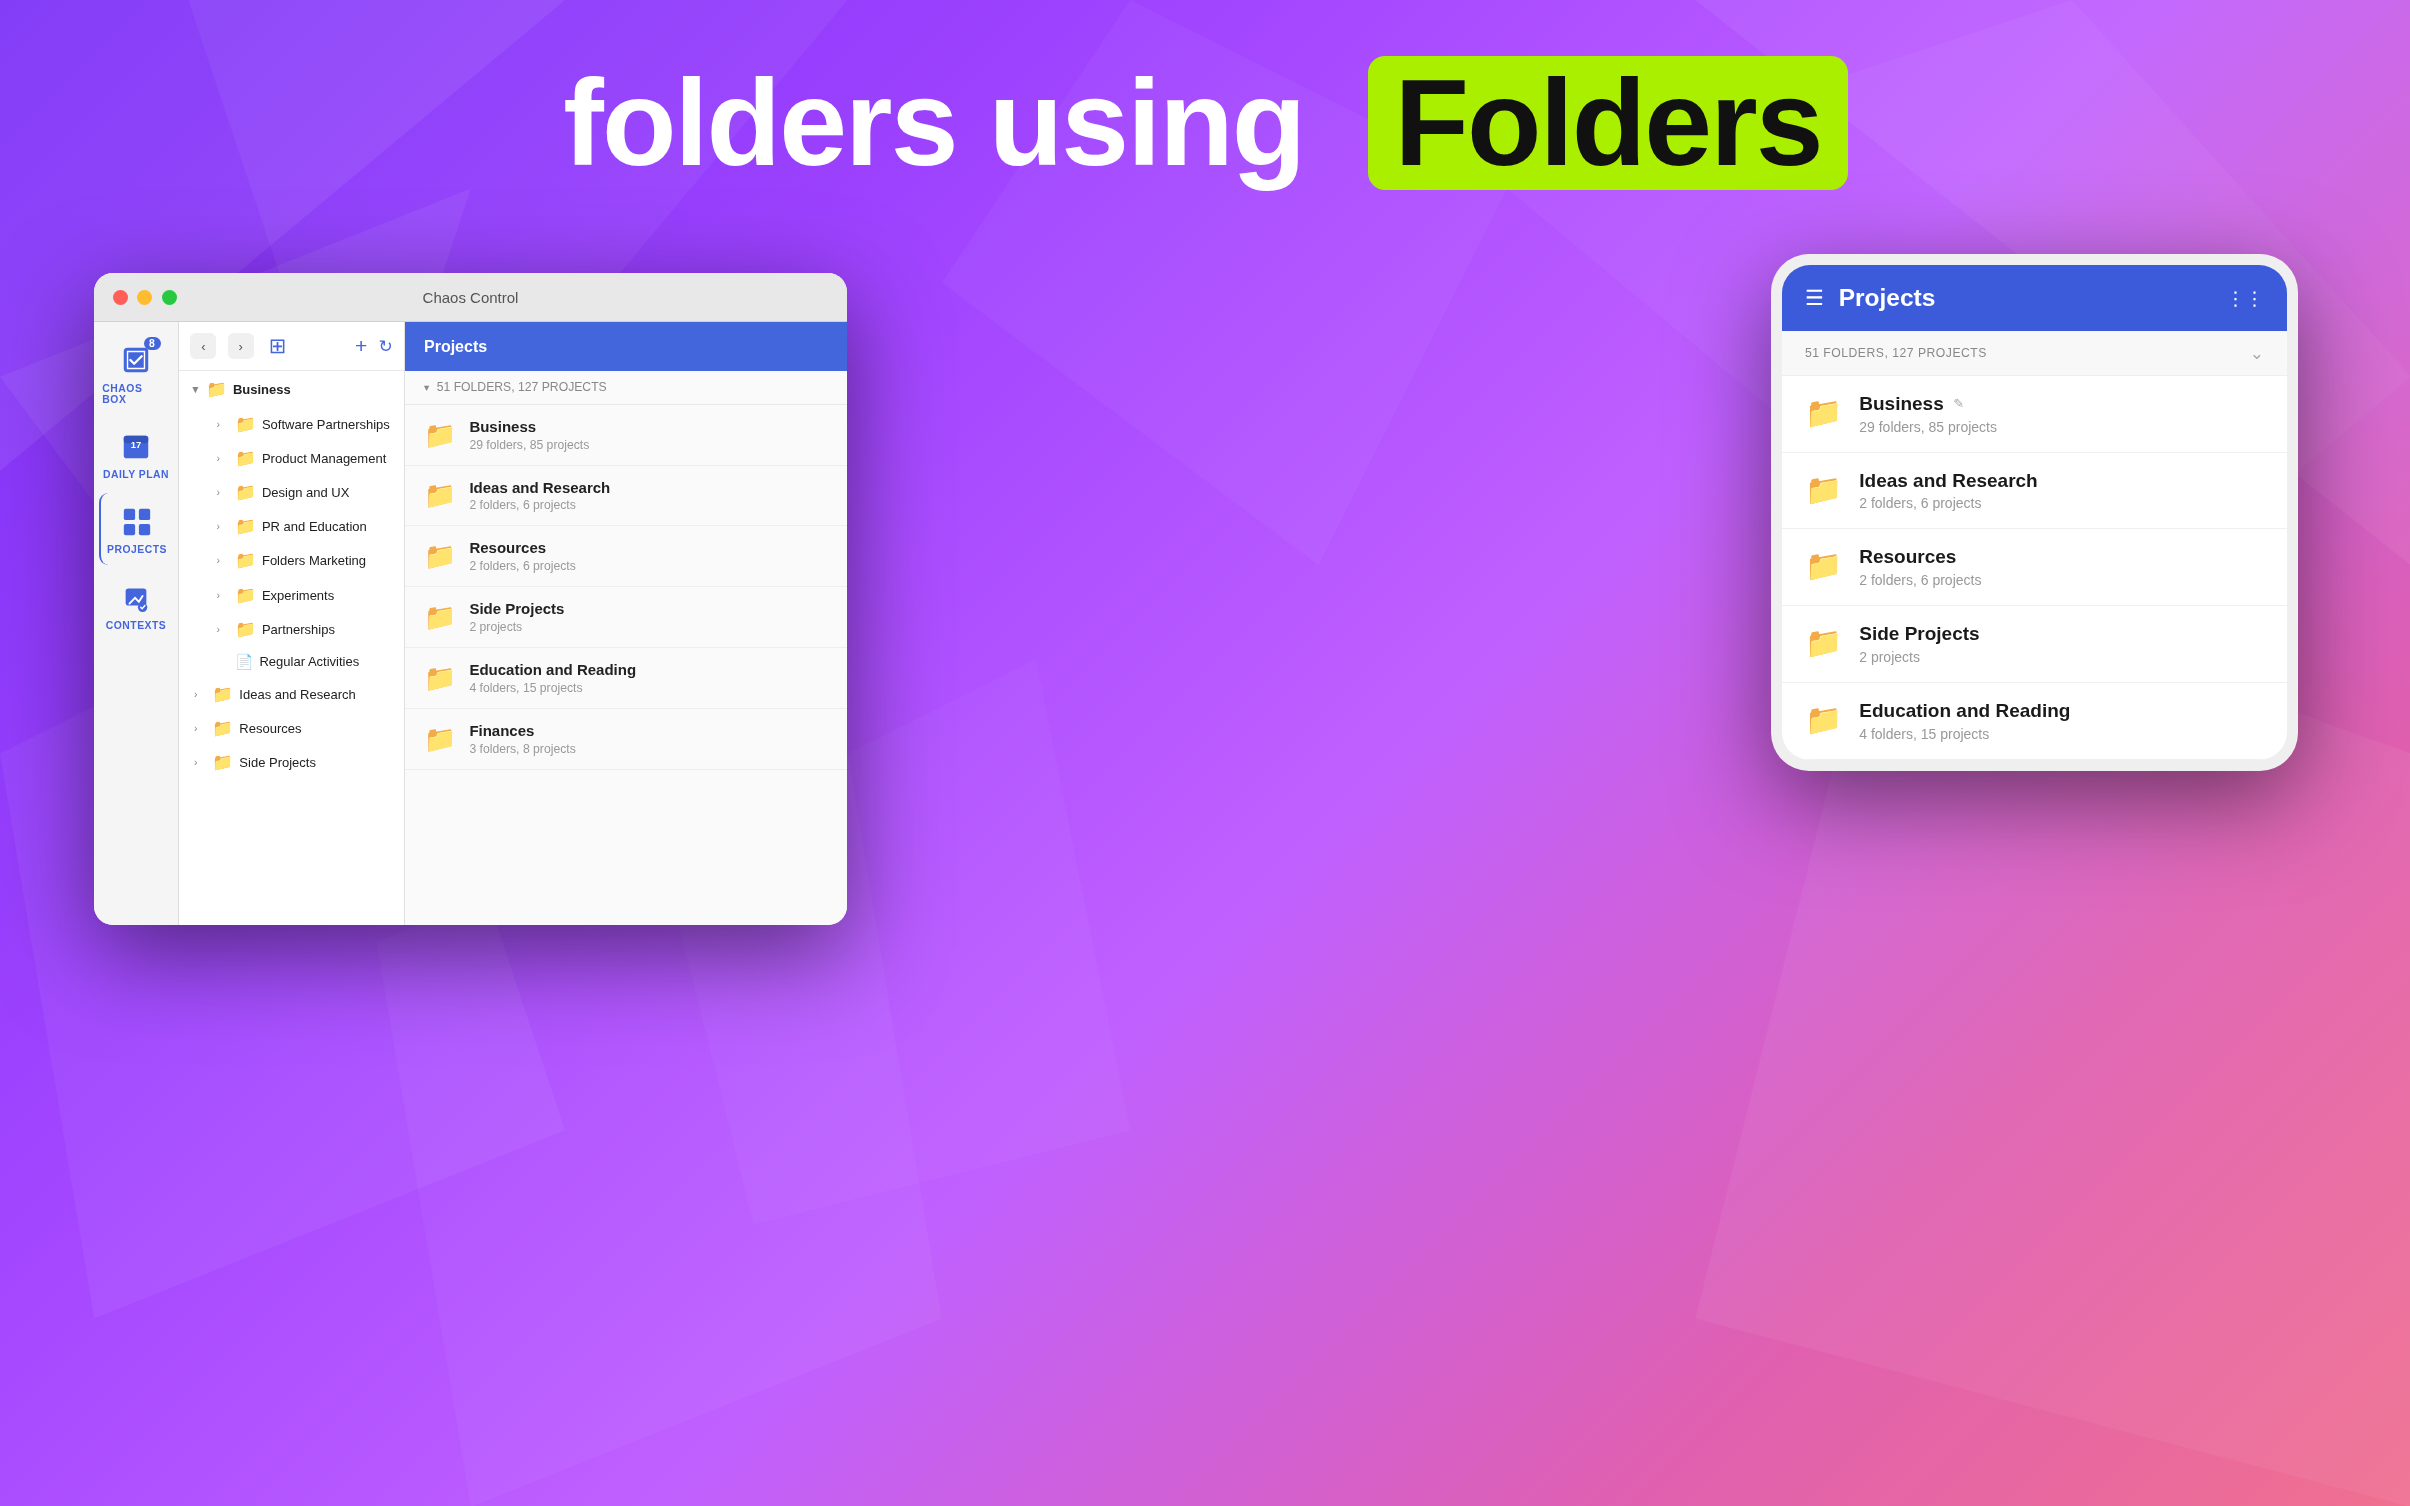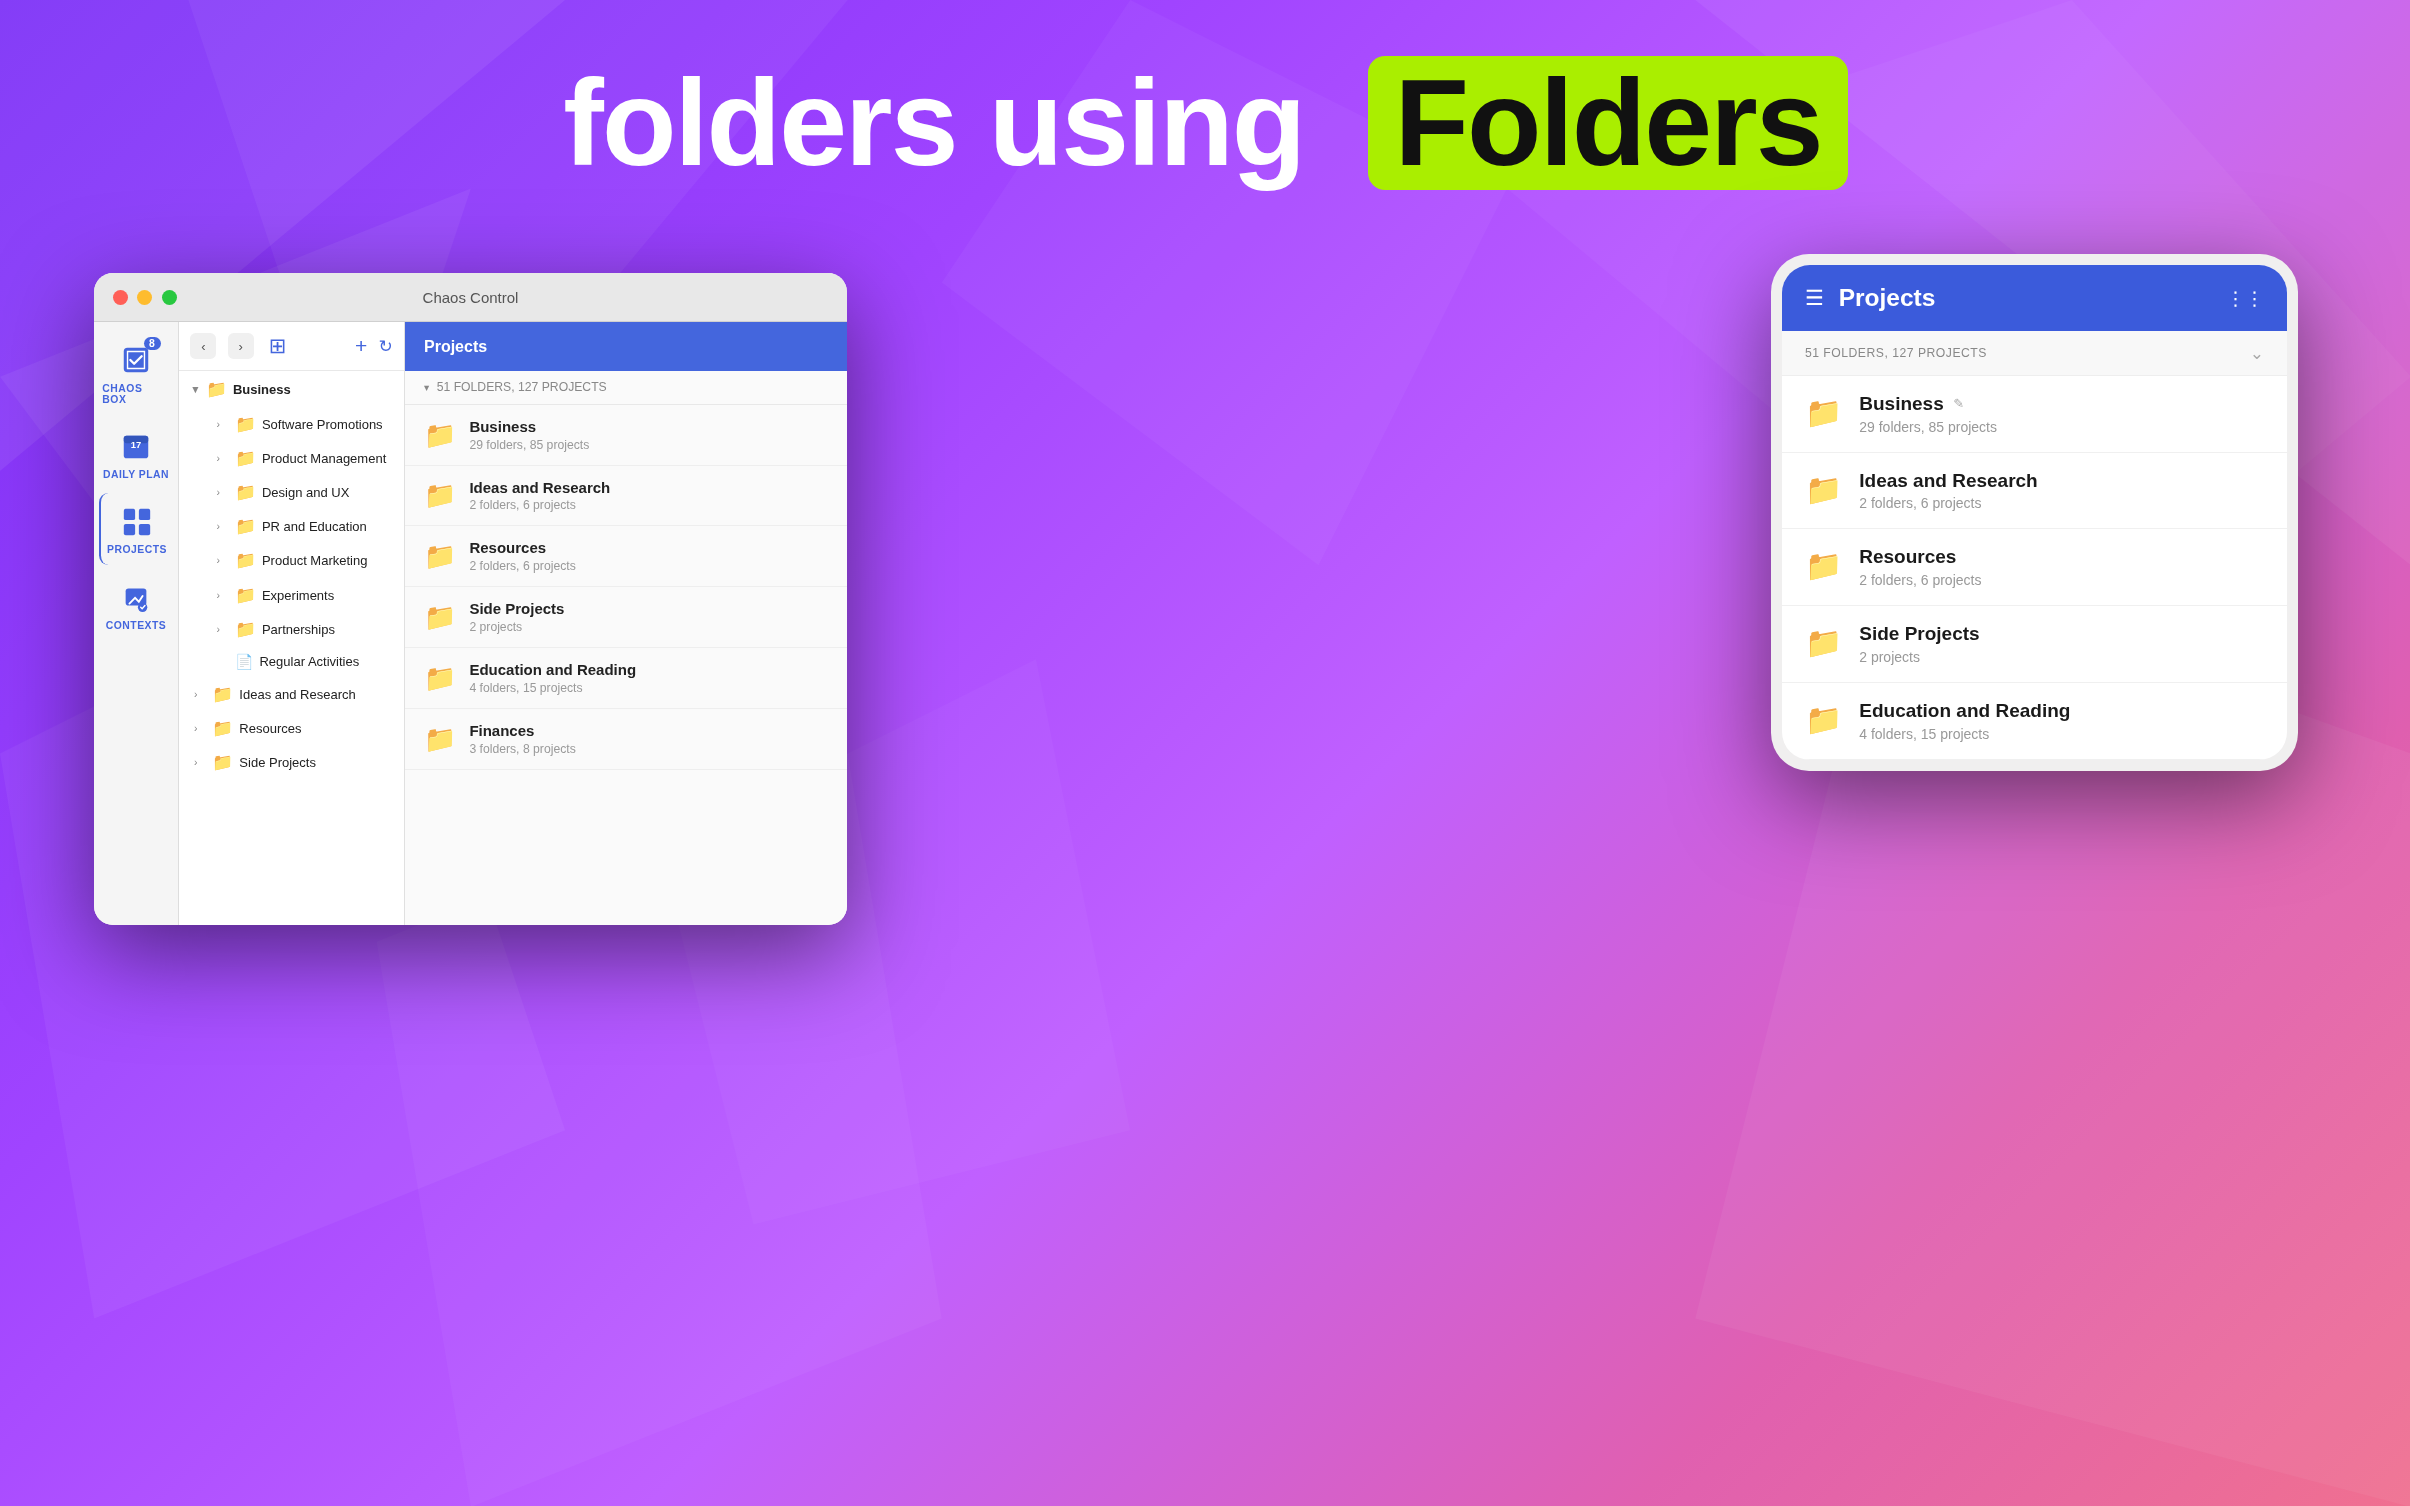--- a/index.html
+++ b/index.html
@@ -473,41 +473,41 @@
 
       <div class="tree-group-header">
         <span class="chevron">▼</span>
         <span class="folder-icon">📁</span>
         <span>Business</span>
       </div>
       <div class="tree-sub">
         <div class="tree-item">
           <span class="chevron">›</span>
           <span class="folder-icon">📁</span>
-          <span>Software Promotions</span>
+          <span>Software Partnerships</span>
         </div>
         <div class="tree-item">
           <span class="chevron">›</span>
           <span class="folder-icon">📁</span>
           <span>Product Management</span>
         </div>
         <div class="tree-item">
           <span class="chevron">›</span>
           <span class="folder-icon">📁</span>
           <span>Design and UX</span>
         </div>
         <div class="tree-item">
           <span class="chevron">›</span>
           <span class="folder-icon">📁</span>
           <span>PR and Education</span>
         </div>
         <div class="tree-item">
           <span class="chevron">›</span>
           <span class="folder-icon">📁</span>
-          <span>Product Marketing</span>
+          <span>Folders Marketing</span>
         </div>
         <div class="tree-item">
           <span class="chevron">›</span>
           <span class="folder-icon">📁</span>
           <span>Experiments</span>
         </div>
         <div class="tree-item">
           <span class="chevron">›</span>
           <span class="folder-icon">📁</span>
           <span>Partnerships</span>

